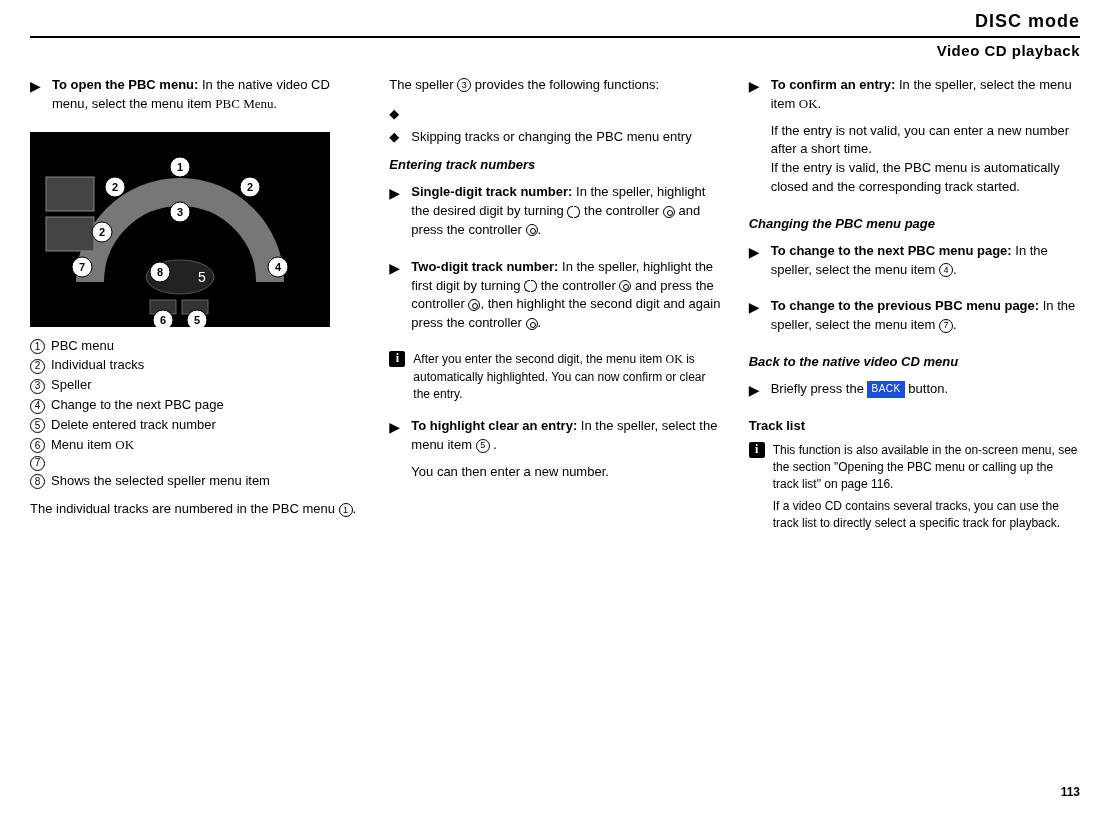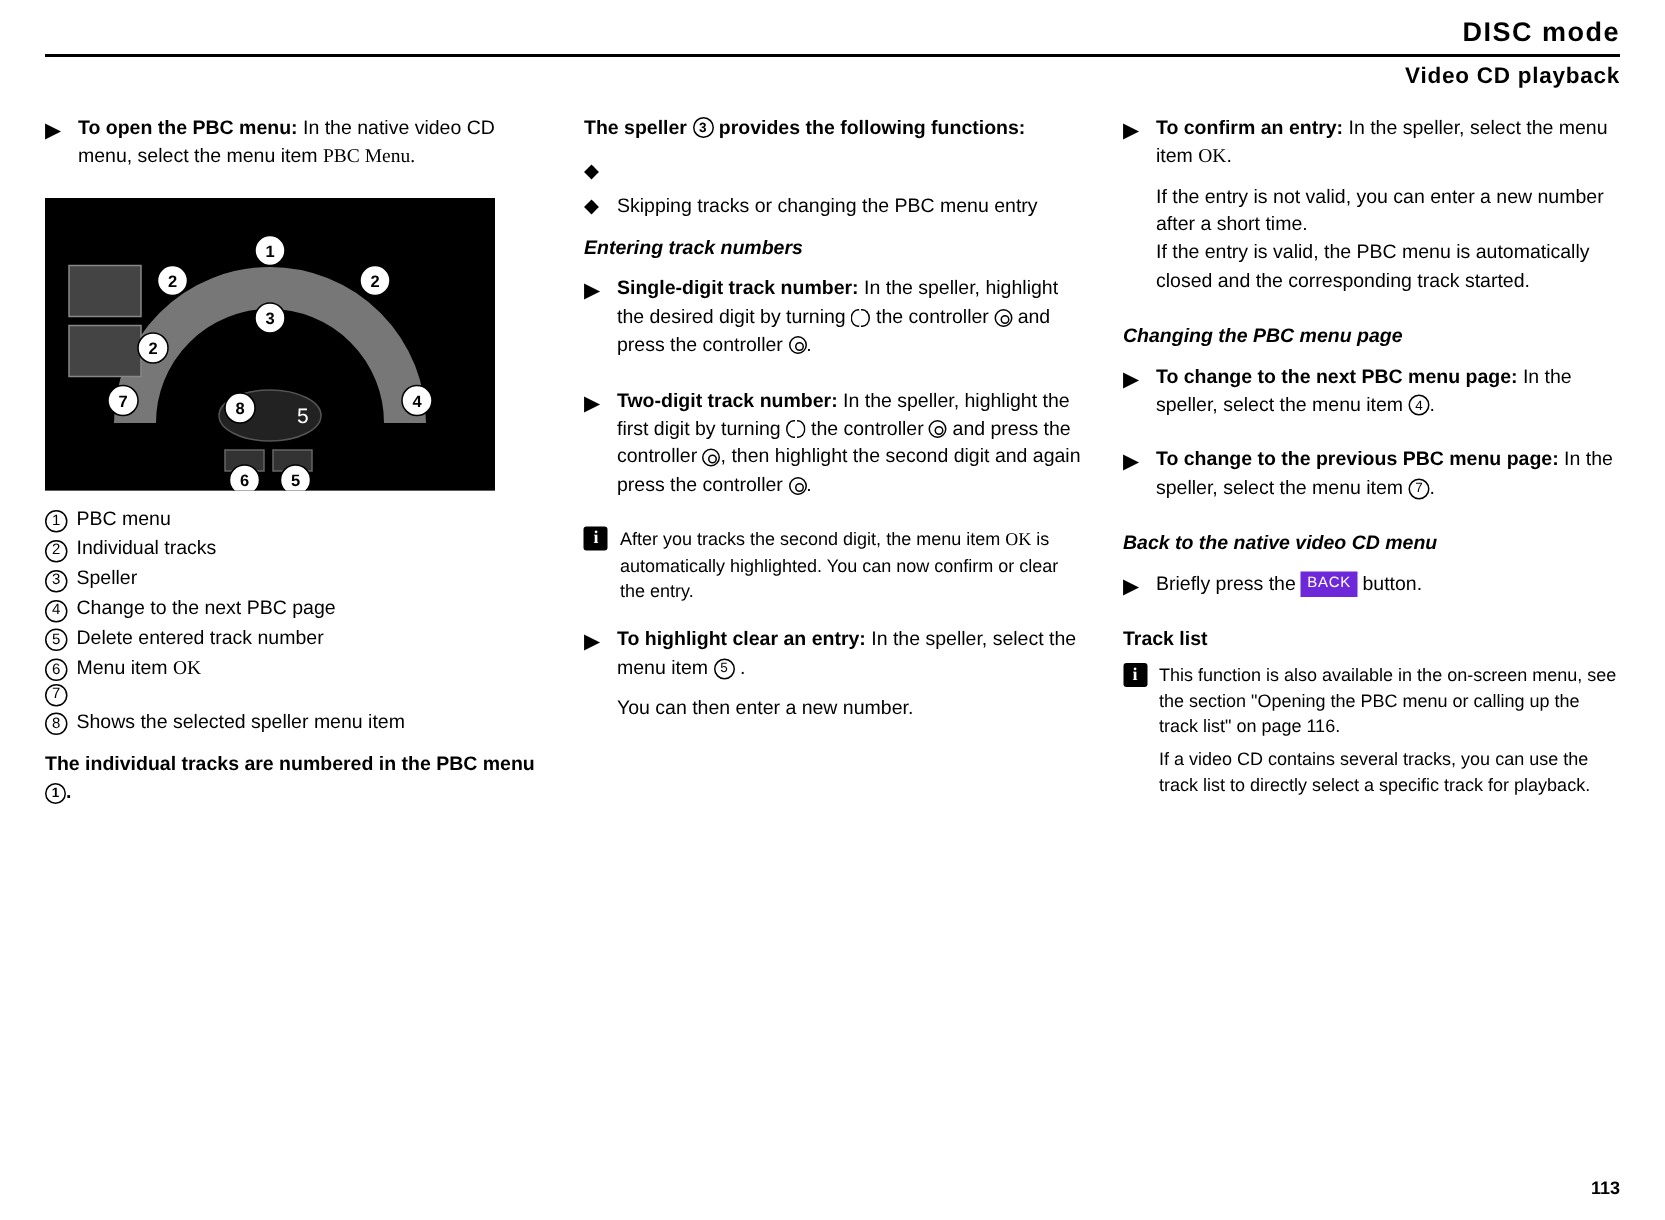--- a/index.html
+++ b/index.html
@@ -76,21 +76,21 @@
       display: inline-flex;
       width: 14px; height: 14px;
       border: 1px solid #000;
       border-radius: 50%;
       font-size: 9px;
       align-items: center;
       justify-content: center;
       vertical-align: middle;
       line-height: 1;
     }
-    .para { margin-bottom: 10px; font-weight: bold; }
+    .para { margin-bottom: 10px; }
     .bullet-list { margin-bottom: 10px; }
     .bullet-row { display: flex; margin-bottom: 4px; }
     .bullet-row .dia {
       flex: 0 0 22px;
       text-align: left;
     }
     .section-heading {
       font-weight: bold;
       font-style: italic;
       margin-bottom: 8px;
@@ -112,21 +112,21 @@
       justify-content: center;
       font-weight: bold;
       font-family: Georgia, serif;
       flex-shrink: 0;
       font-size: 12px;
     }
     .note .note-content { flex: 1; }
     .note .note-content p { margin-bottom: 4px; }
     .back-btn {
       display: inline-block;
-      background: #6d28d9;
+      background: #1d4ed8;
       color: #fff;
       font-size: 10px;
       padding: 1px 4px;
       vertical-align: middle;
       letter-spacing: 0.5px;
     }
     .page-num {
       position: absolute;
       bottom: 12px;
       right: 30px;
@@ -304,21 +304,21 @@
               <span class="l"></span>
               <span class="r"></span>
             </span><span> the controller </span><span class="ctrl-press"></span><span> and press the controller </span><span class="ctrl-press"></span><span>, then highlight the second digit and again press the controller </span><span class="ctrl-press"></span><span>.</span>
         </p>
       </div>
     </div>
 
     <div class="note">
       <div class="info-icon">i</div>
       <div class="note-content">
-        <p><span>After you tracks the second digit, the menu item </span><span class="menu-item-label">OK</span><span> is automatically highlighted. You can now confirm or clear the entry.</span></p>
+        <p><span>After you enter the second digit, the menu item </span><span class="menu-item-label">OK</span><span> is automatically highlighted. You can now confirm or clear the entry.</span></p>
       </div>
     </div>
 
     <div class="step">
       <div class="arrow">▶</div>
       <div class="content">
         <p>
           <span class="bold">To highlight clear an entry:</span><span> In the speller, select the menu item </span><span class="circ-inline">5</span><span> .</span>
         </p>
         <p>You can then enter a new number.</p>

